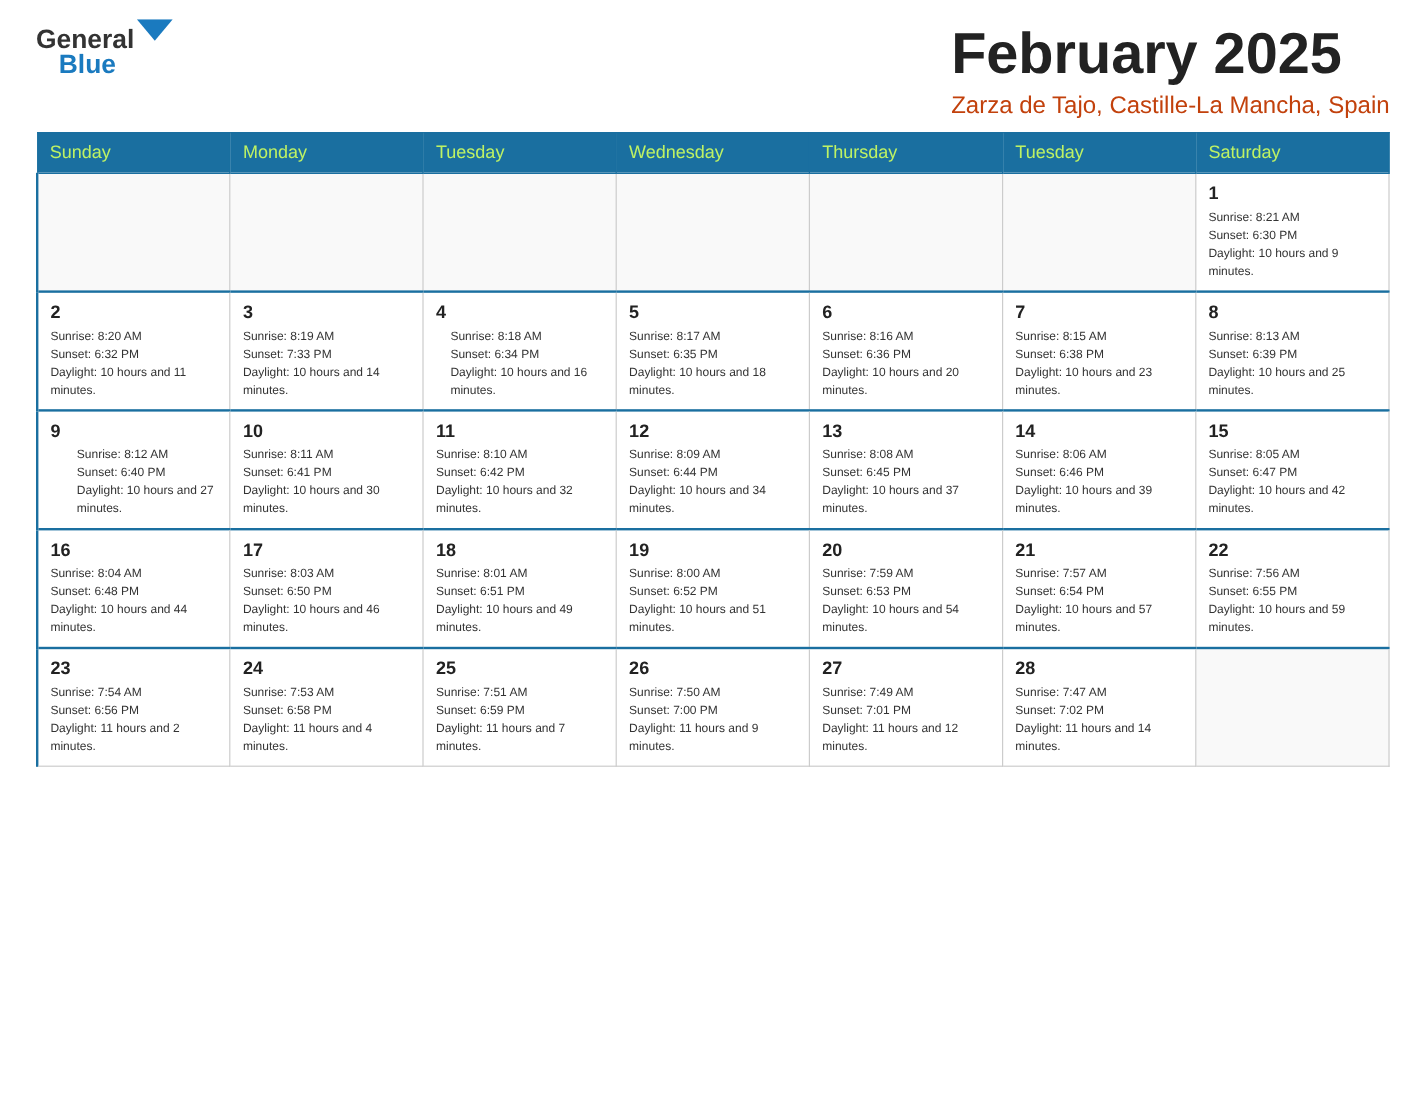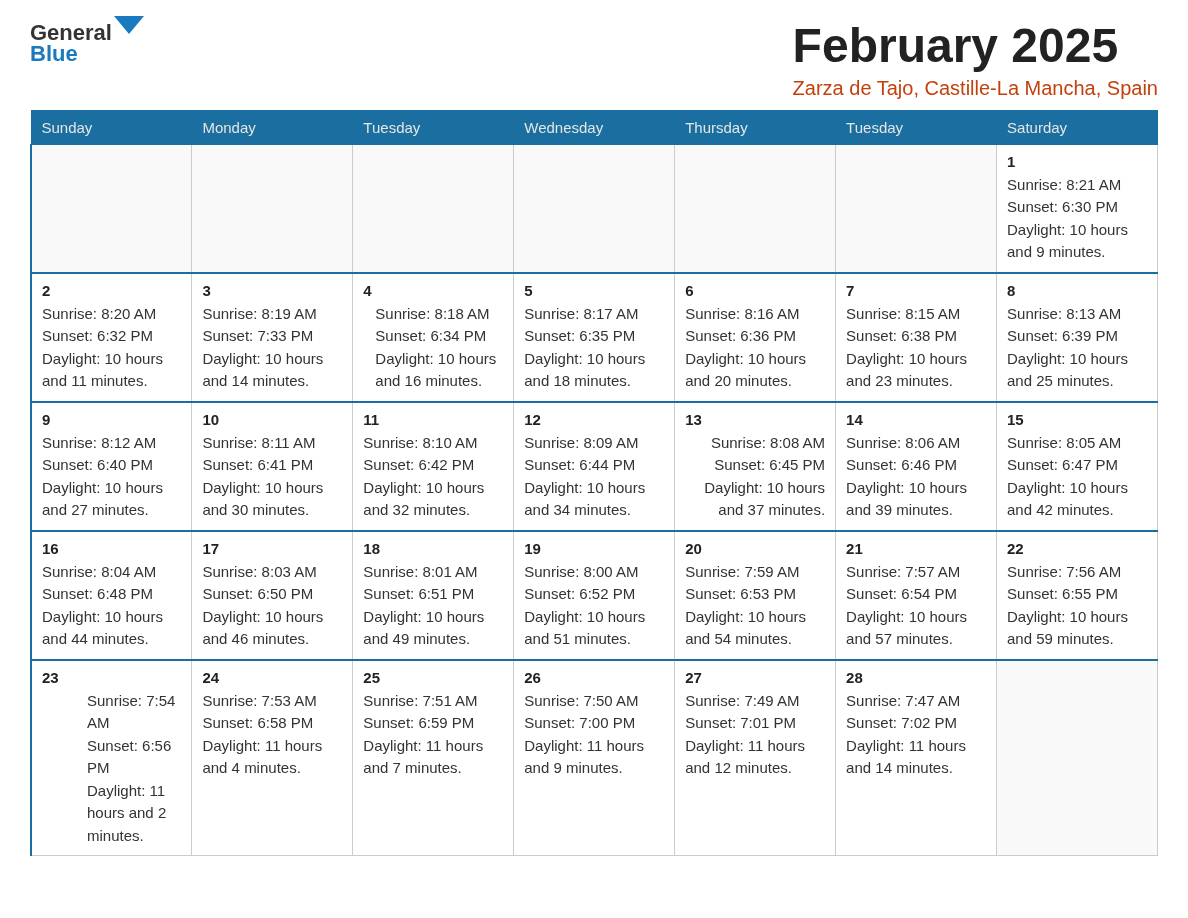--- a/index.html
+++ b/index.html
@@ -46,21 +46,21 @@
       color: #c2410c;
       margin-top: 4px;
     }
     .calendar {
       width: 100%;
       border-collapse: collapse;
       margin-top: 10px;
     }
     .calendar th {
       background-color: #1a6fa0;
-      color: #e5e5e5;
+      color: #bef264;
       font-size: 15px;
       font-weight: normal;
       padding: 8px 10px;
       text-align: left;
       border: 1px solid #1a6fa0;
     }
     .calendar td {
       width: calc(100% / 7);
       vertical-align: top;
       padding: 8px 10px;
@@ -73,21 +73,21 @@
     .calendar td.empty {
       background: #f9f9f9;
     }
     .day-number {
       font-size: 15px;
       font-weight: bold;
       color: #222;
       margin-bottom: 4px;
     }
     .day-info {
-      font-size: 15px;
+      font-size: 10px;
       color: #333;
       line-height: 1.5;
     }
     .week-row td:first-child {
       border-left: 2px solid #1a6fa0;
     }
     .week-row td {
       border-top: 2px solid #1a6fa0;
     }
     .week-row-first td {
@@ -99,21 +99,21 @@
 
 <div class="header">
   <div class="logo">
     <div>
       <div style="display:flex;align-items:center;">
         <span class="logo-text">General</span>
         <svg class="logo-icon" viewBox="0 0 30 30" xmlns="http://www.w3.org/2000/svg">
           <polygon points="0,0 30,0 15,18" fill="#1a7abf"></polygon>
         </svg>
       </div>
-      <div style="margin-top:-4px;">
+      <div style="margin-top:-4px;margin-left:19px;">
         <span class="logo-text" style="color:#1a7abf;font-size:22px;font-weight:bold;">Blue</span>
       </div>
     </div>
   </div>
   <div class="title-block">
     <div class="month-title">February 2025</div>
     <div class="location">Zarza de Tajo, Castille-La Mancha, Spain</div>
   </div>
 </div>
 
@@ -184,21 +184,21 @@
         <td>
           <div class="day-number">8</div>
           <div class="day-info" style="white-space: pre-line;">Sunrise: 8:13 AM
 Sunset: 6:39 PM
 Daylight: 10 hours and 25 minutes.</div>
         </td>
       </tr>
       <tr class="week-row">
         <td>
           <div class="day-number">9</div>
-          <div class="day-info" style="white-space: pre-line;">Sunrise: 8:12 AM
+          <div class="day-info" style="white-space: pre-line; margin-left: 22px;">Sunrise: 8:12 AM
 Sunset: 6:40 PM
 Daylight: 10 hours and 27 minutes.</div>
         </td>
         <td>
           <div class="day-number">10</div>
           <div class="day-info" style="white-space: pre-line;">Sunrise: 8:11 AM
 Sunset: 6:41 PM
 Daylight: 10 hours and 30 minutes.</div>
         </td>
         <td>
@@ -208,21 +208,21 @@
 Daylight: 10 hours and 32 minutes.</div>
         </td>
         <td>
           <div class="day-number">12</div>
           <div class="day-info" style="white-space: pre-line;">Sunrise: 8:09 AM
 Sunset: 6:44 PM
 Daylight: 10 hours and 34 minutes.</div>
         </td>
         <td>
           <div class="day-number">13</div>
-          <div class="day-info" style="white-space: pre-line; text-align: right;">Sunrise: 8:08 AM
+          <div class="day-info" style="white-space: pre-line;">Sunrise: 8:08 AM
 Sunset: 6:45 PM
 Daylight: 10 hours and 37 minutes.</div>
         </td>
         <td>
           <div class="day-number">14</div>
           <div class="day-info" style="white-space: pre-line;">Sunrise: 8:06 AM
 Sunset: 6:46 PM
 Daylight: 10 hours and 39 minutes.</div>
         </td>
         <td>
@@ -272,21 +272,21 @@
         <td>
           <div class="day-number">22</div>
           <div class="day-info" style="white-space: pre-line;">Sunrise: 7:56 AM
 Sunset: 6:55 PM
 Daylight: 10 hours and 59 minutes.</div>
         </td>
       </tr>
       <tr class="week-row">
         <td>
           <div class="day-number">23</div>
-          <div class="day-info" style="white-space: pre-line; margin-left: 45px;">Sunrise: 7:54 AM
+          <div class="day-info" style="white-space: pre-line;">Sunrise: 7:54 AM
 Sunset: 6:56 PM
 Daylight: 11 hours and 2 minutes.</div>
         </td>
         <td>
           <div class="day-number">24</div>
           <div class="day-info" style="white-space: pre-line;">Sunrise: 7:53 AM
 Sunset: 6:58 PM
 Daylight: 11 hours and 4 minutes.</div>
         </td>
         <td>

